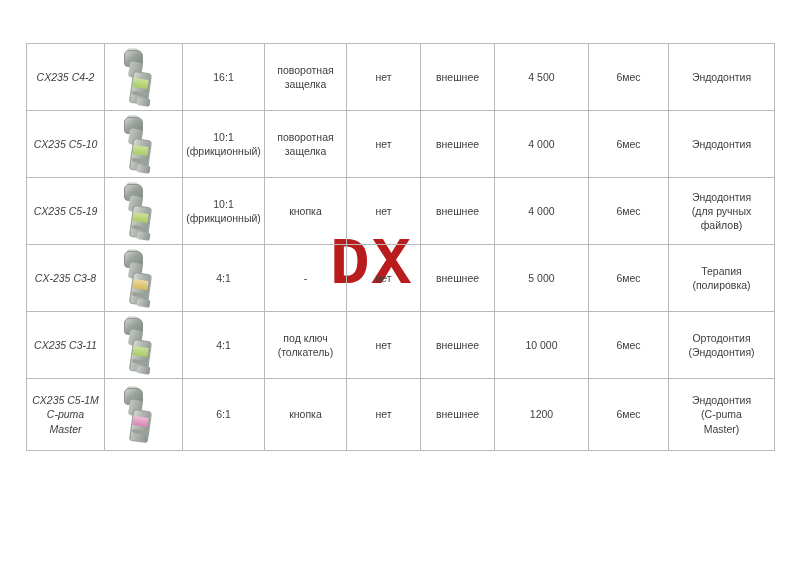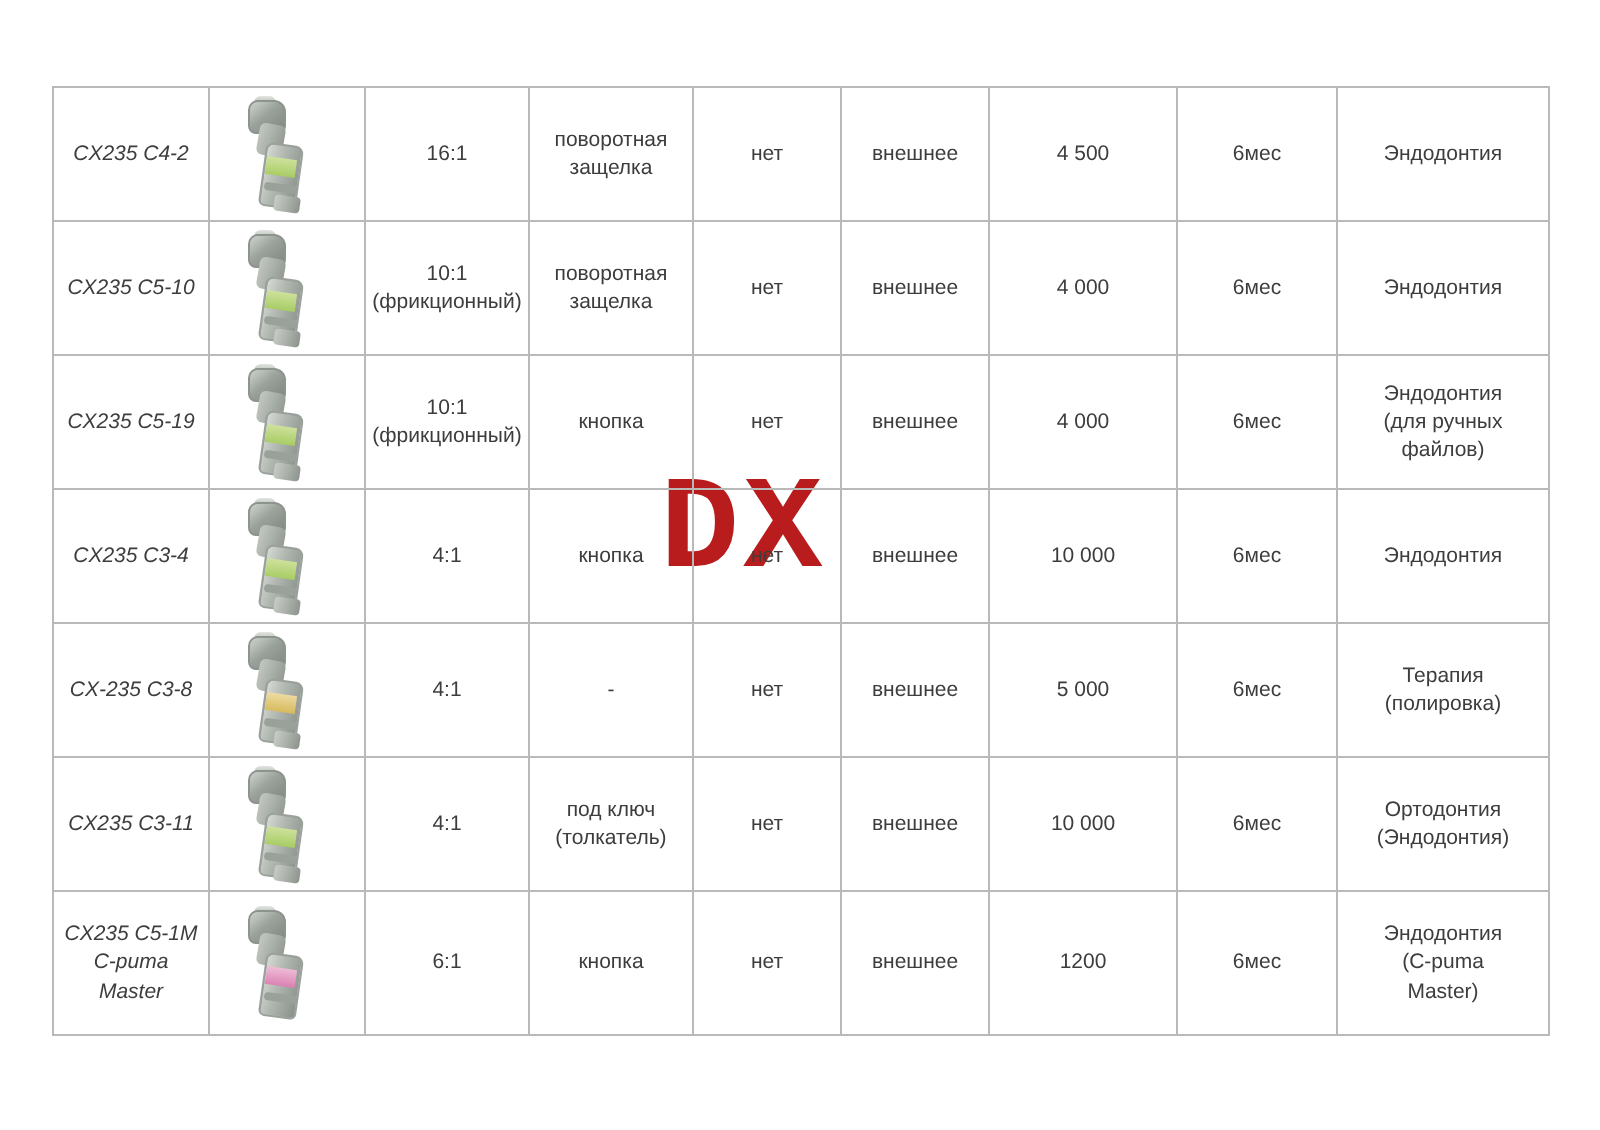--- a/index.html
+++ b/index.html
@@ -265,41 +265,20 @@
         <td class="btn-cell">кнопка</td>
         <td>нет</td>
         <td>внешнее</td>
         <td>4 000</td>
         <td>6мес</td>
         <td class="use-cell">Эндодонтия
 (для ручных
 файлов)</td>
       </tr>
 
-      <tr style="height:48px;">
-        <td class="model-cell">CX235 C3-4</td>
-        <td class="image-cell">
-          <div class="handpiece">
-            <div class="hp-cap"></div>
-              <div class="hp-head"></div>
-              <div class="hp-neck"></div>
-            <div class="hp-body"></div>
-              <div class="hp-band"></div>
-              <div class="hp-ring"></div>
-              <div class="hp-tail"></div>
-          </div>
-        </td>
-        <td class="ratio-cell ratio-plain">4:1</td>
-        <td class="btn-cell">кнопка</td>
-        <td>нет</td>
-        <td>внешнее</td>
-        <td>10 000</td>
-        <td>6мес</td>
-        <td class="use-cell">Эндодонтия</td>
-      </tr>
 
 
       <tr style="height:47px;">
         <td class="model-cell">CX-235 C3-8</td>
         <td class="image-cell">
           <div class="handpiece">
             <div class="hp-cap"></div>
               <div class="hp-head"></div>
               <div class="hp-neck"></div>
             <div class="hp-body"></div>

